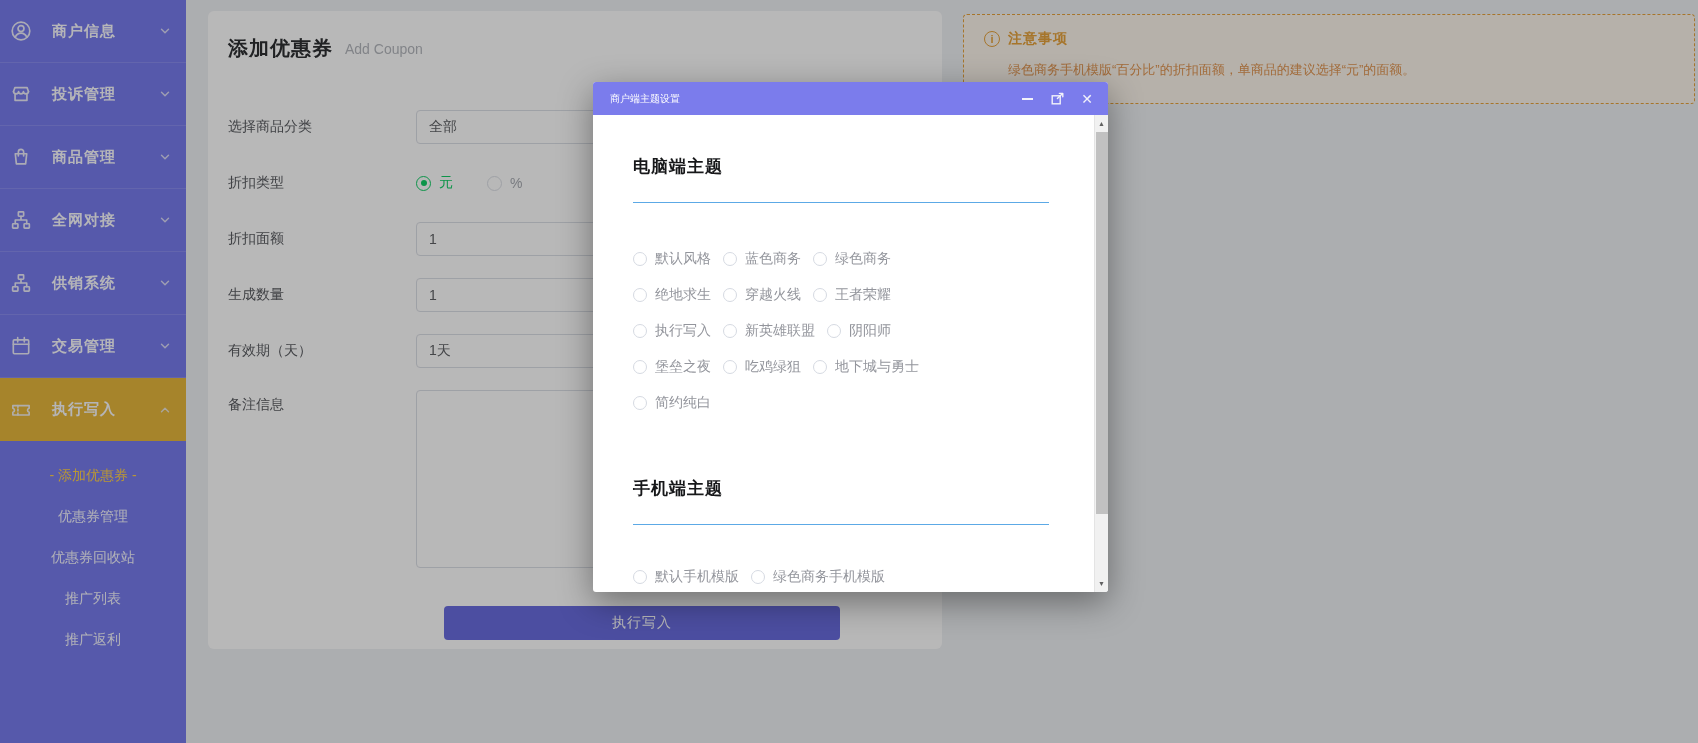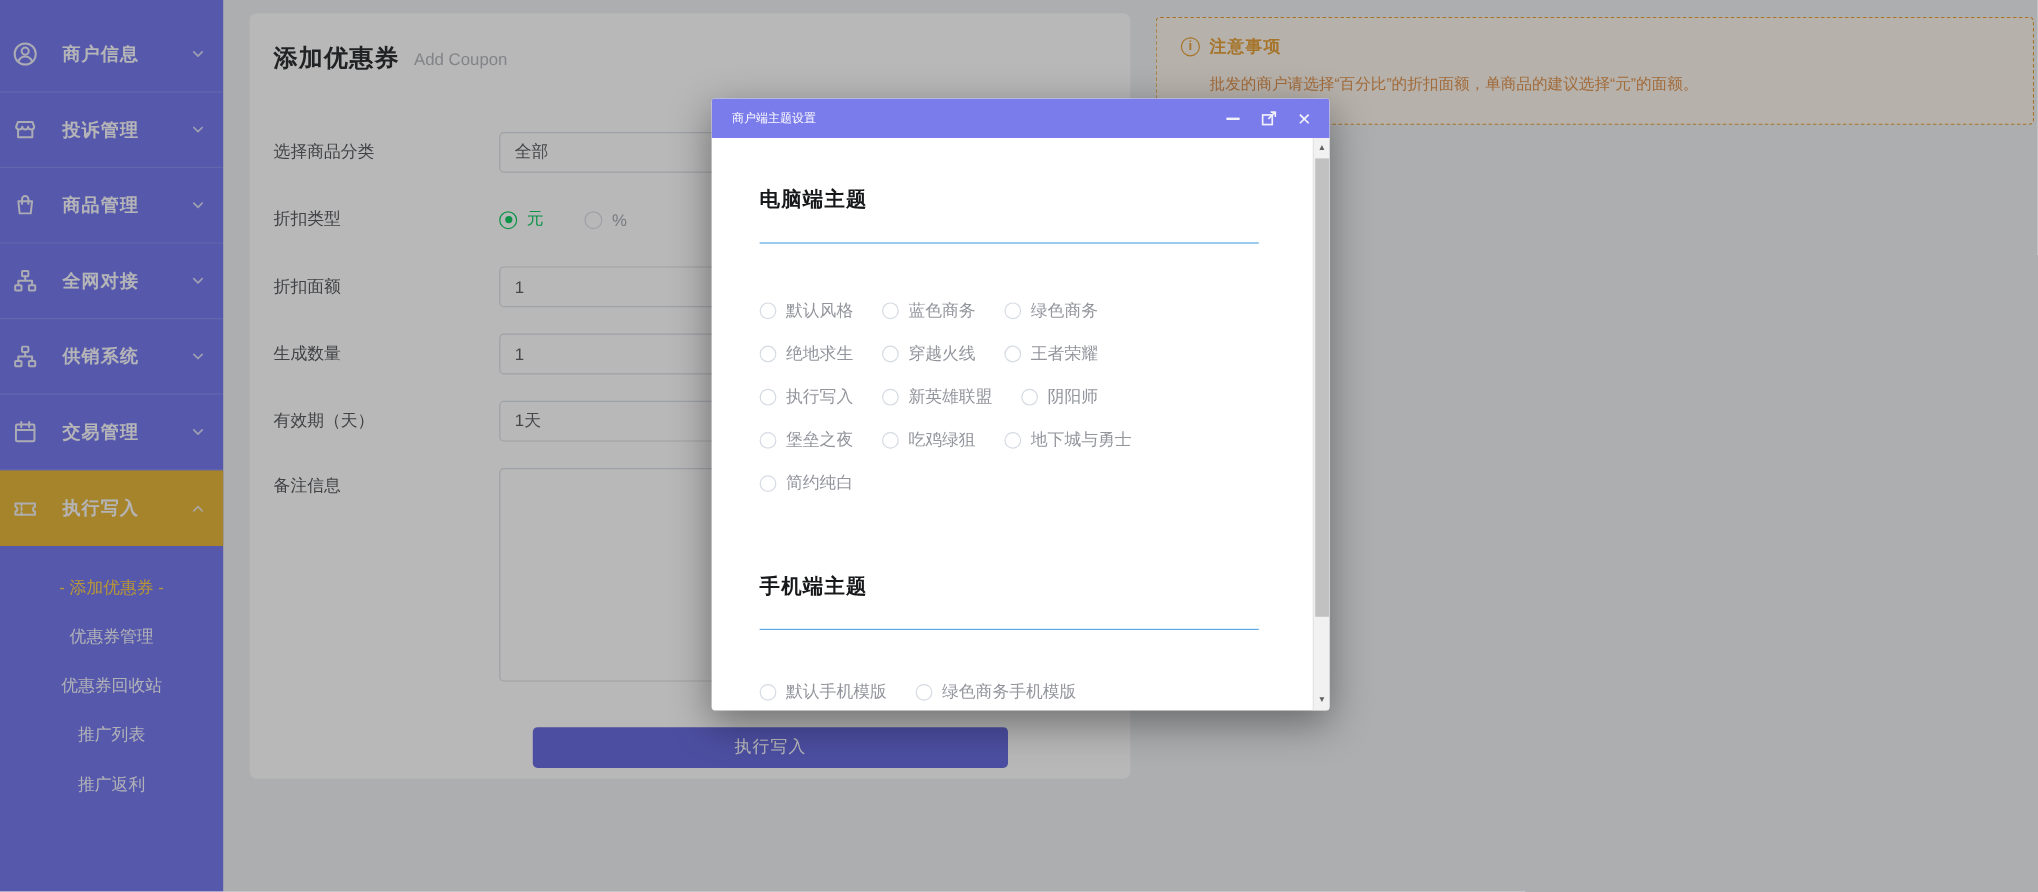--- a/index.html
+++ b/index.html
@@ -1,20 +1,20 @@
 <!DOCTYPE html>
 <html><head>
 <meta charset="utf-8">
 <style>
   * { margin:0; padding:0; box-sizing:border-box; }
   html,body { width:1698px; height:743px; overflow:hidden; }
   body { font-family:"Liberation Sans","DejaVu Sans",sans-serif; background:#EFF1F4; position:relative; }
 
   
-  .sidebar { position:absolute; left:0; top:0; width:186px; height:743px; background:#787CEE; z-index:1; padding-top:14px; }
+  .sidebar { position:absolute; left:0; top:0; width:186px; height:743px; background:#787CEE; z-index:1; }
   .menu-item { height:63px; display:flex; align-items:center; padding:0 14px 0 10px; cursor:pointer; color:#FBFBFF; }
   .menu-item.sep { border-bottom:1px solid rgba(255,255,255,0.13); }
   .menu-item .mi-icon { width:22px; height:22px; flex:0 0 22px; opacity:.95; }
   .menu-item .mi-icon svg { width:22px; height:22px; stroke:#F4F4FB; fill:none; stroke-width:1.5; stroke-linecap:round; stroke-linejoin:round; }
   .menu-item .mi-label { margin-left:20px; font-size:15px; font-weight:bold; letter-spacing:1px; }
   .menu-item .mi-chevron { margin-left:auto; width:14px; height:14px; opacity:.85; }
   .menu-item .mi-chevron svg { width:14px; height:14px; stroke:#EDEDF8; fill:none; stroke-width:2; stroke-linecap:round; stroke-linejoin:round; }
   .menu-item.active { background:#E7B83C; }
   .menu-item.active .mi-chevron svg { transform:rotate(180deg); }
   .submenu { padding:14px 0 10px; }
@@ -61,21 +61,21 @@
   .win-controls { margin-left:auto; display:flex; align-items:center; gap:14px; }
   .win-btn { width:16px; height:16px; display:flex; align-items:center; justify-content:center; cursor:pointer; }
   .min-bar { width:11px; height:2px; background:#F2F2FA; }
   .win-btn svg { width:13px; height:13px; stroke:#F2F2FA; fill:none; stroke-width:1.4; stroke-linecap:round; }
   .close-x { color:#F2F2FA; font-size:14px; line-height:1; }
   .modal-body { position:relative; height:477px; padding:40px 59px 0 40px; overflow:hidden; }
   .section-heading { font-size:17px; font-weight:bold; color:#17181A; letter-spacing:1px; }
   .section-underline { height:1px; background:#5CA9E6; margin-top:24px; }
   .theme-rows { margin-top:46px; }
   .theme-rows.phone { margin-top:42px; }
-  .radio-row { display:flex; align-items:center; gap:24px; height:20px; margin-bottom:16px; }
+  .radio-row { display:flex; align-items:center; gap:12px; height:20px; margin-bottom:16px; }
   .radio-item { display:flex; align-items:center; gap:8px; cursor:pointer; }
   .radio-circle { width:14px; height:14px; border-radius:50%; border:1px solid #D6DAE2; background:#fff; flex:0 0 14px; }
   .radio-label { font-size:14px; color:#93959C; }
   .section-gap { height:48px; }
 
   
   .scrollbar { position:absolute; right:0; top:0; width:14px; height:477px; background:#F1F1F1; border-left:1px solid #E4E4E4; }
   .sb-arrow { position:absolute; left:0; width:13px; height:15px; display:flex; align-items:center; justify-content:center; font-size:7px; color:#616161; cursor:pointer; }
   .sb-up { top:1px; } .sb-down { bottom:1px; }
   .sb-thumb { position:absolute; left:1px; top:17px; width:12px; height:382px; background:#C1C1C1; cursor:pointer; }
@@ -217,21 +217,21 @@
     </div>
     <button class="submit-btn">执行写入</button>
   </div>
 </section>
 
 <aside class="notice">
   <div class="notice-title-row">
     <i class="info-icon">i</i>
     <span class="notice-title">注意事项</span>
   </div>
-  <div class="notice-text">批发的商户请选择“百分比”的折扣面额，单商品的建议选择“元”的面额。</div>
+  <div class="notice-text">绿色商务手机模版“百分比”的折扣面额，单商品的建议选择“元”的面额。</div>
 </aside>
 
 <div class="dim-overlay"></div>
 
 <div class="modal">
   <div class="modal-header">
     <span class="modal-title">商户端主题设置</span>
     <span class="win-controls">
       <span class="win-btn">
           <span class="min-bar"></span>

